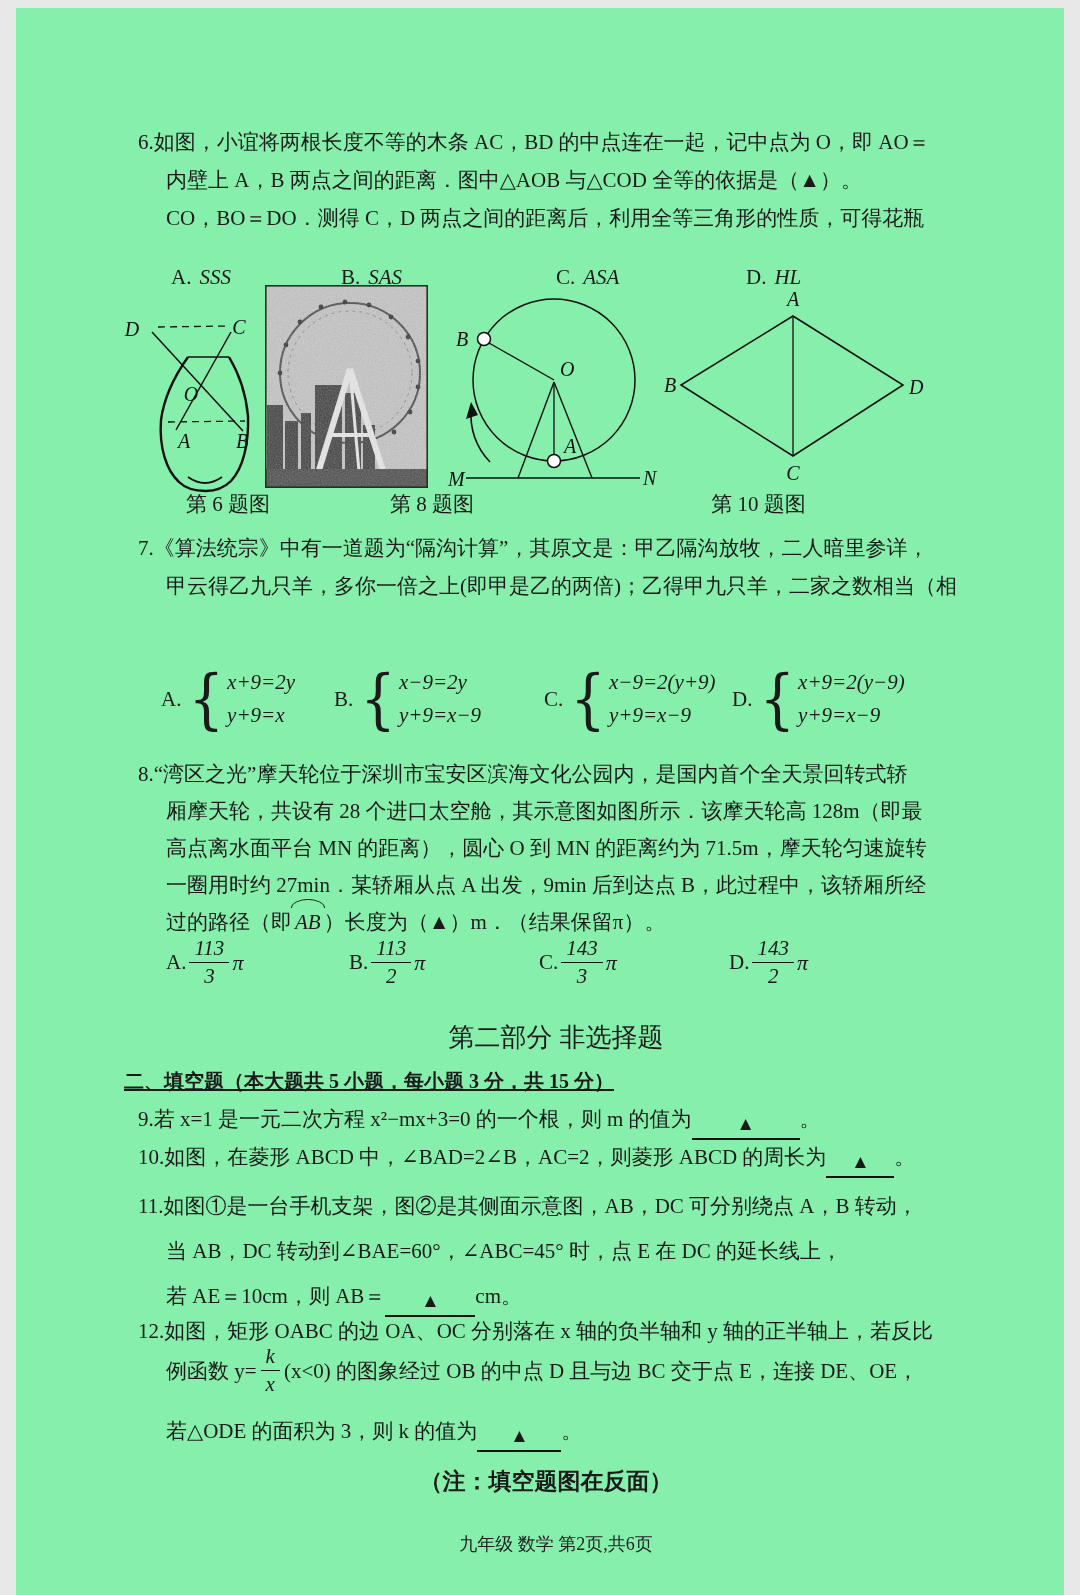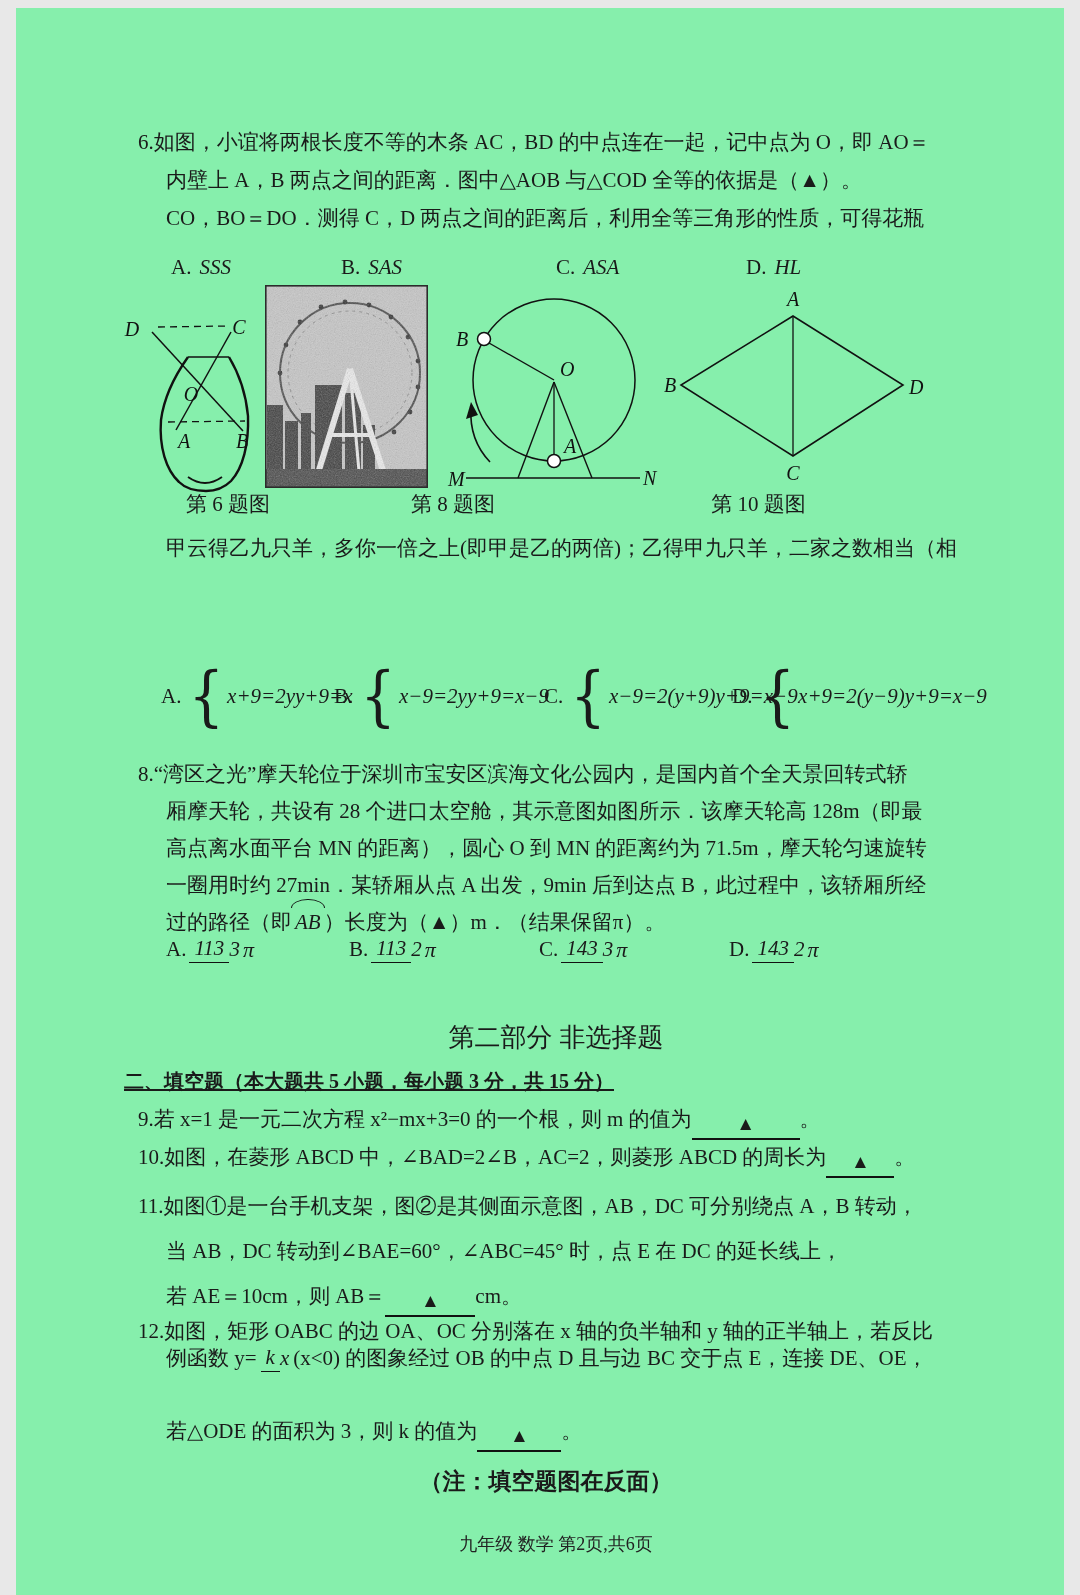--- a/index.html
+++ b/index.html
@@ -7,37 +7,37 @@
     position:relative;width:1048px;height:1595px;margin:8px auto;
     background:#86efac;overflow:hidden;color:#1a1a1a;
     font-family:"Liberation Serif","DejaVu Serif",serif;
   }
   .q{position:absolute;left:122px;width:828px;font-size:21px;}
   .ln{line-height:38px;white-space:nowrap;}
   .q8 .ln{line-height:37px;}
   .ind{padding-left:28px;}
   
   .optrow{position:relative;height:32px;margin-top:10px;}
-  .optrow .opt{position:absolute;top:8px;font-size:21px;white-space:nowrap;}
+  .optrow .opt{position:absolute;top:18px;font-size:21px;white-space:nowrap;}
   .optrow .opt .txt{font-style:italic;margin-left:8px;}
   
   .figures{position:absolute;left:0;top:0;width:1080px;height:0;}
   .figsvg{position:absolute;}
   .figlabel{position:absolute;top:482px;font-size:21px;text-align:center;}
   
   .sysrow{position:absolute;left:0;top:658px;width:1080px;height:84px;}
   .sys{position:absolute;display:flex;align-items:center;white-space:nowrap;}
   .sys .lab{font-size:21px;margin-right:7px;}
   .sys .brace{font-size:56px;line-height:60px;font-weight:300;transform:scaleY(1.18);margin-right:3px;font-family:"DejaVu Serif",serif;}
-  .sys .eqs{display:flex;flex-direction:row;font-size:21px;line-height:33px;font-style:italic;}
+  .sys .eqs{display:flex;flex-direction:column;font-size:21px;line-height:33px;font-style:italic;}
   
   .fracrow{position:absolute;left:0;top:928px;width:1080px;height:68px;}
   .fopt{position:absolute;display:flex;align-items:center;white-space:nowrap;}
   .fopt .lab{font-size:21px;margin-right:3px;}
-  .frac{display:inline-flex;flex-direction:row;text-align:center;font-style:italic;font-size:21px;vertical-align:middle;}
+  .frac{display:inline-flex;flex-direction:column;text-align:center;font-style:italic;font-size:21px;vertical-align:middle;}
   .frac .num{display:block;padding:0 5px 2px;border-bottom:1.8px solid #111;line-height:24px;}
   .frac .den{display:block;line-height:26px;}
   .fopt .pi{font-style:italic;font-size:22px;margin-left:3px;}
   
   .part2{position:absolute;left:0;top:1012px;width:1080px;text-align:center;font-size:26px;font-weight:normal;font-family:"Liberation Sans","DejaVu Sans",sans-serif;}
   .fillhdr{position:absolute;left:108px;top:1060px;font-size:20px;font-weight:bold;white-space:nowrap;text-decoration:underline;}
   
   .blank{display:inline-block;border-bottom:2px solid #111;text-align:center;height:25px;line-height:22px;vertical-align:-4px;font-size:19px;}
   
   .arc-over{display:inline-block;position:relative;font-style:italic;padding:0 3px;}
@@ -154,25 +154,26 @@
     <svg class="figsvg" style="left:640px;top:280px;" width="275" height="200" viewBox="0 0 275 200">
       <polygon points="137,28 25,97 137,168 247,97" fill="none" stroke="#111" stroke-width="1.6"></polygon>
       <line x1="137" y1="28" x2="137" y2="168" stroke="#111" stroke-width="1.3"></line>
       <text x="137" y="18" text-anchor="middle">A</text>
       <text x="14" y="104" text-anchor="middle">B</text>
       <text x="253" y="106">D</text>
       <text x="137" y="192" text-anchor="middle">C</text>
     </svg>
 
     <div class="figlabel" style="left:132px;width:160px;">第 6 题图</div>
-    <div class="figlabel" style="left:357px;width:160px;">第 8 题图</div>
+    <div class="figlabel" style="left:336px;width:160px;">第 8 题图</div>
     <div class="figlabel" style="left:655px;width:175px;">第 10 题图</div>
   </div>
 
   <div class="q" style="top:521px;">
+    <div class="ln">7.《算法统宗》中有一道题为“隔沟计算”，其原文是：甲乙隔沟放牧，二人暗里参详，</div>
     <div class="ln ind">甲云得乙九只羊，多你一倍之上(即甲是乙的两倍)；乙得甲九只羊，二家之数相当（相</div>
   </div>
   <div class="sysrow">
     <span class="sys" style="left:145px;">
       <span class="lab">A.</span>
         <span class="brace">{</span>
       <span class="eqs">
           <span>x+9=2y</span>
           <span>y+9=x</span>
         </span>

